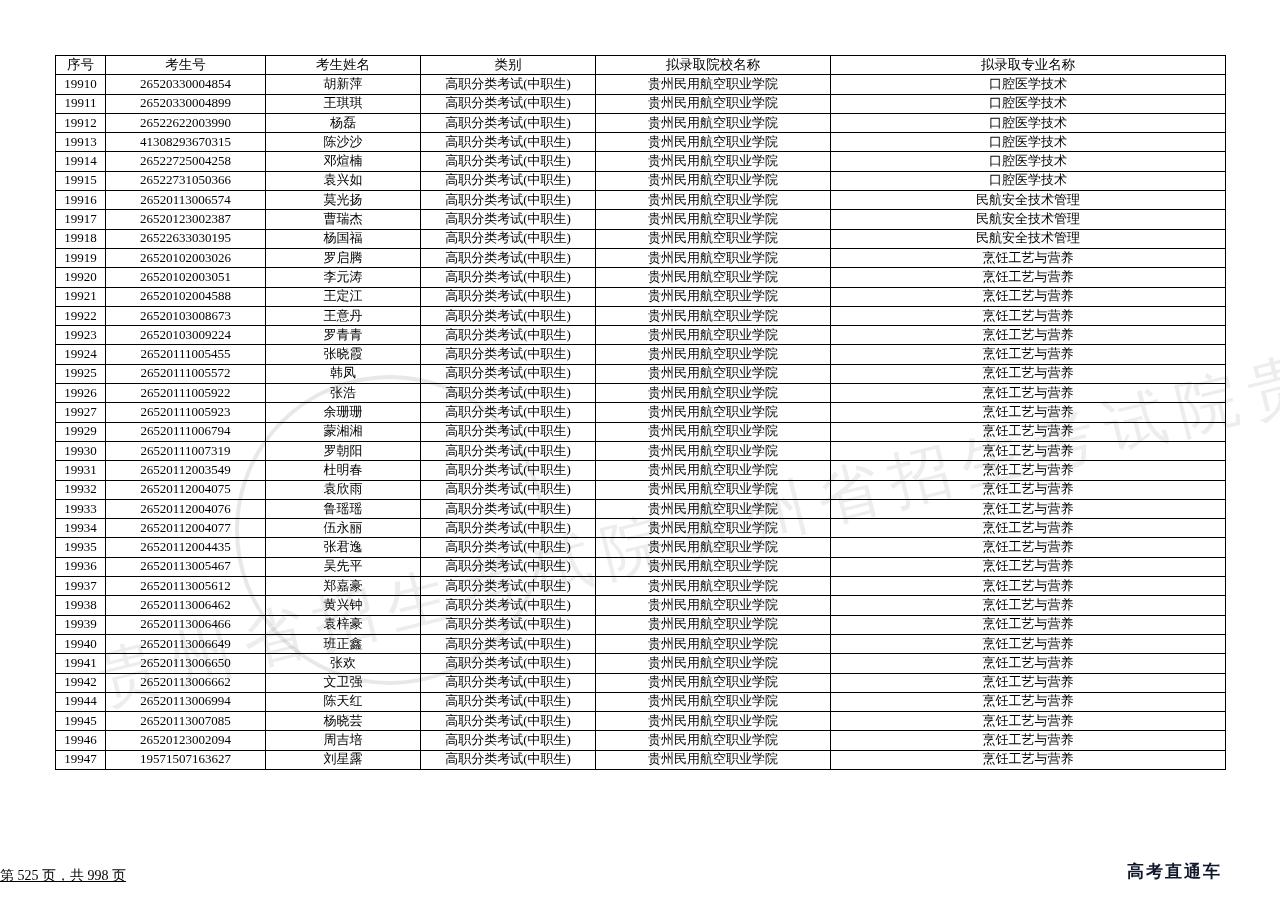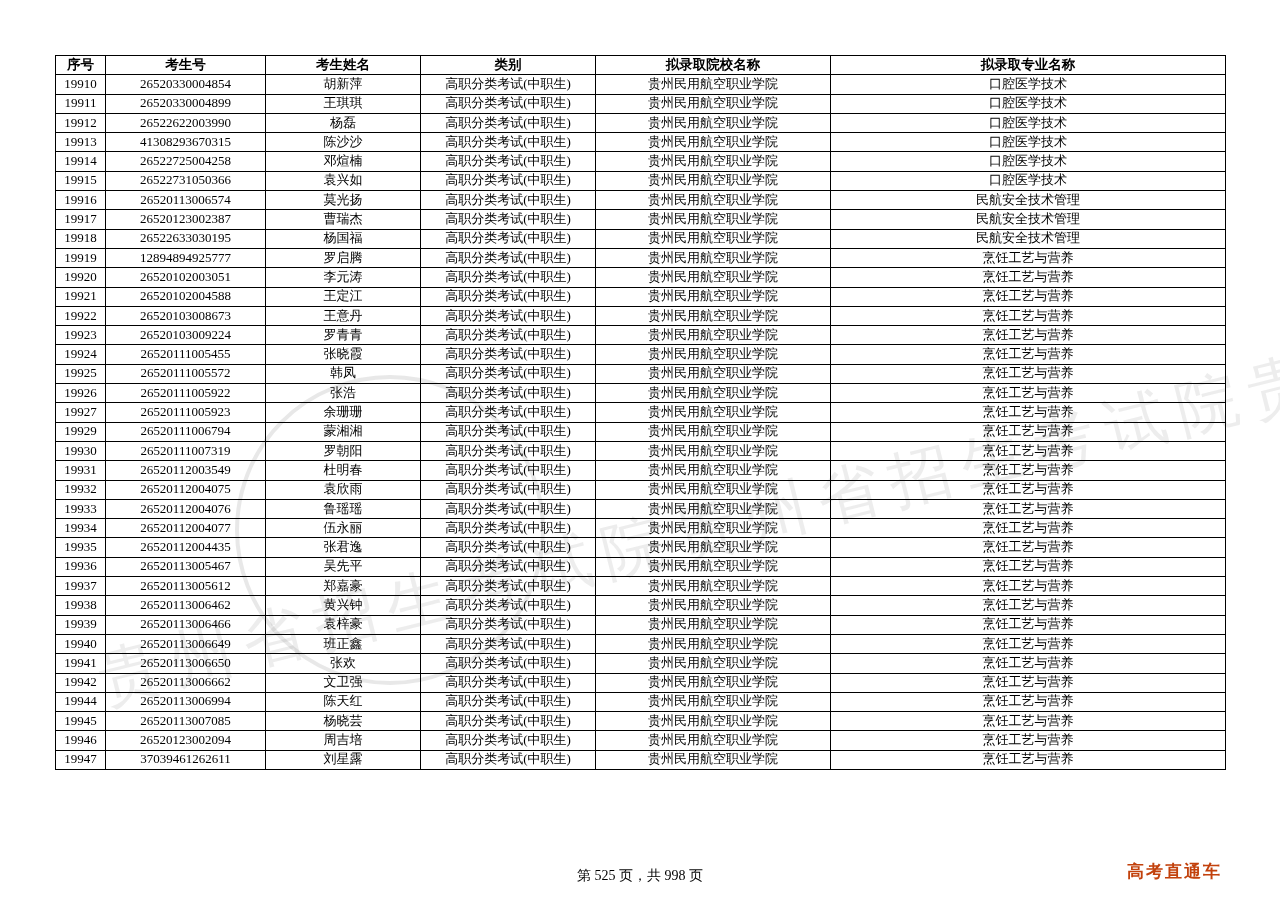--- a/index.html
+++ b/index.html
@@ -31,30 +31,30 @@
     border:1px solid #000;
     height:19.3px;
     padding:0 2px;
     text-align:center;
     vertical-align:middle;
     font-size:13px;
     line-height:1.15;
     white-space:nowrap;
     overflow:hidden;
   }
-  table.admission th { font-weight:bold; font-size:13.5px; }
+  table.admission th { font-weight:normal; font-size:13.5px; }
 
   
   .footer {
     position:absolute; left:0; right:0; bottom:20px;
-    text-align:center; font-size:14px; color:#000;
+    font-size:14px; color:#000;text-decoration:underline;
   }
   .brand {
     position:absolute; right:58px; bottom:22px;
-    font-size:17px; font-weight:bold; color:#c2410c;
+    font-size:17px; font-weight:bold; color:#0f172a;
     font-family:"Liberation Sans","DejaVu Sans",sans-serif;
     letter-spacing:2px;
   }
 </style>
 </head>
 <body>
 
 <div class="page">
 
   <div class="wm-circle"></div>
@@ -147,21 +147,21 @@
         <tr>
           <td>19918</td>
           <td>26522633030195</td>
           <td>杨国福</td>
           <td>高职分类考试(中职生)</td>
           <td>贵州民用航空职业学院</td>
           <td>民航安全技术管理</td>
         </tr>
         <tr>
           <td>19919</td>
-          <td>12894894925777</td>
+          <td>26520102003026</td>
           <td>罗启腾</td>
           <td>高职分类考试(中职生)</td>
           <td>贵州民用航空职业学院</td>
           <td>烹饪工艺与营养</td>
         </tr>
         <tr>
           <td>19920</td>
           <td>26520102003051</td>
           <td>李元涛</td>
           <td>高职分类考试(中职生)</td>
@@ -355,21 +355,21 @@
         <tr>
           <td>19946</td>
           <td>26520123002094</td>
           <td>周吉培</td>
           <td>高职分类考试(中职生)</td>
           <td>贵州民用航空职业学院</td>
           <td>烹饪工艺与营养</td>
         </tr>
         <tr>
           <td>19947</td>
-          <td>37039461262611</td>
+          <td>19571507163627</td>
           <td>刘星露</td>
           <td>高职分类考试(中职生)</td>
           <td>贵州民用航空职业学院</td>
           <td>烹饪工艺与营养</td>
         </tr>
       </tbody>
   </table>
 
   <div class="footer">第 525 页，共 998 页</div>
   <div class="brand">高考直通车</div>

